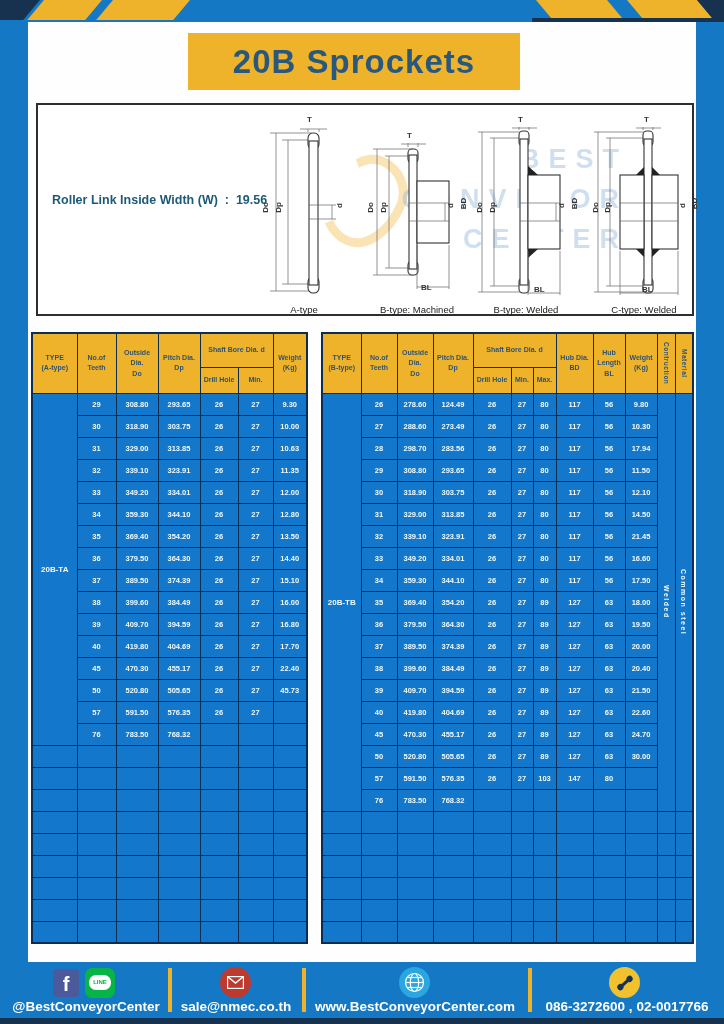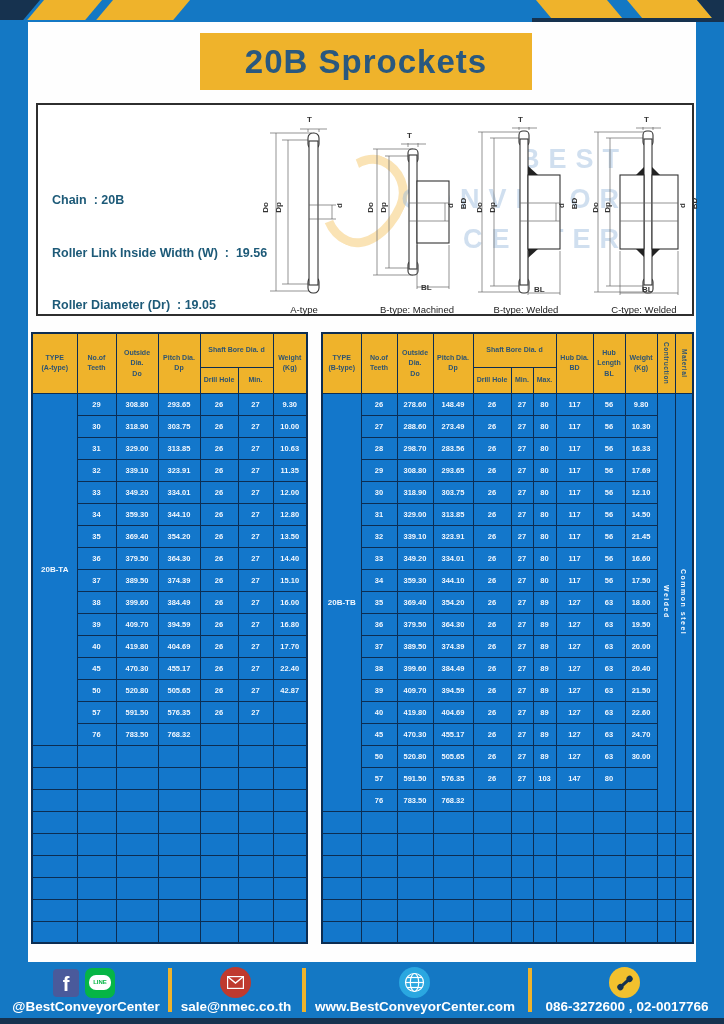--- a/index.html
+++ b/index.html
@@ -10,21 +10,21 @@
   .band { position:absolute; left:0; top:0; width:724px; height:22px; overflow:hidden; }
   .band .st { position:absolute; top:0; height:20px; }
   .sl .st { transform:skewX(-40deg); transform-origin:top left; }
   .sr .st { transform:skewX(40deg); transform-origin:top left; }
   .amber { background:#efb32b; }
   .navy  { background:#16324f; }
   .edge-navy { position:absolute; left:532px; top:18px; width:192px; height:4px; background:#16324f; }
 
   .page { position:absolute; left:28px; top:22px; width:668px; height:940px; background:#fefefe; }
 
-  .banner { position:absolute; left:200px; top:33px; width:332px; height:57px; background:#efb32b;
+  .banner { position:absolute; left:188px; top:33px; width:332px; height:57px; background:#efb32b;
             display:flex; align-items:center; justify-content:center;
             font-size:33px; font-weight:bold; color:#29587f; letter-spacing:1px; }
 
   
   .spec-box { position:absolute; left:36px; top:103px; width:658px; height:213px; background:#fff;
               border:2px solid #2e2e2e; }
   .wm { position:absolute; left:260px; top:34px; width:330px; text-align:right; z-index:0;
         font-weight:bold; font-size:27px; letter-spacing:9px; line-height:40px;
         color:rgba(150,185,220,0.45); }
   .swoosh { position:absolute; left:288px; top:48px; width:78px; height:96px; z-index:0;
@@ -99,23 +99,21 @@
   <div class="banner">20B Sprockets</div>
 
   <div class="spec-box">
     <div class="swoosh"></div>
     <div class="wm">
       <div>BEST</div>
       <div>CONVEYOR</div>
       <div>CENTER</div>
     </div>
     <div class="specs">
-      <div>Chain  : 20B</div>
       <div>Roller Link Inside Width (W)  :  19.56</div>
-      <div>Roller Diameter (Dr)  : 19.05</div>
     </div>
 
     <div class="diagram" style="left:214px;">
       <span class="dim" style="left:55px; top:-2px;">T</span>
       <span class="dim rot" style="left:8px;  top:86px;">Do</span>
       <span class="dim rot" style="left:21px; top:86px;">Dp</span>
       <span class="dim rot" style="left:85px; top:84px;">d</span>
       <svg width="104" height="172" viewBox="0 0 104 172">
         <line class="dline" x1="18" y1="6" x2="60" y2="6"></line>
           <line class="dline" x1="18" y1="164" x2="60" y2="164"></line>
@@ -365,21 +363,21 @@
           <td>26</td>
           <td>27</td>
           <td>22.40</td>
         </tr>
         <tr>
           <td>50</td>
           <td>520.80</td>
           <td>505.65</td>
           <td>26</td>
           <td>27</td>
-          <td>42.87</td>
+          <td>45.73</td>
         </tr>
         <tr>
           <td>57</td>
           <td>591.50</td>
           <td>576.35</td>
           <td>26</td>
           <td>27</td>
           <td></td>
         </tr>
         <tr>
@@ -506,21 +504,21 @@
           <th>Drill Hole</th>
           <th>Min.</th>
           <th>Max.</th>
         </tr>
       </thead>
     <tbody>
         <tr>
           <td rowspan="19" class="typecell">20B-TB</td>
           <td>26</td>
           <td>278.60</td>
-          <td>148.49</td>
+          <td>124.49</td>
           <td>26</td>
           <td>27</td>
           <td>80</td>
           <td>117</td>
           <td>56</td>
           <td>9.80</td>
           <td rowspan="19" class="vert">Welded</td>
           <td rowspan="19" class="vert">Common steel</td>
         </tr>
         <tr>
@@ -536,32 +534,32 @@
         </tr>
         <tr>
           <td>28</td>
           <td>298.70</td>
           <td>283.56</td>
           <td>26</td>
           <td>27</td>
           <td>80</td>
           <td>117</td>
           <td>56</td>
-          <td>16.33</td>
+          <td>17.94</td>
         </tr>
         <tr>
           <td>29</td>
           <td>308.80</td>
           <td>293.65</td>
           <td>26</td>
           <td>27</td>
           <td>80</td>
           <td>117</td>
           <td>56</td>
-          <td>17.69</td>
+          <td>11.50</td>
         </tr>
         <tr>
           <td>30</td>
           <td>318.90</td>
           <td>303.75</td>
           <td>26</td>
           <td>27</td>
           <td>80</td>
           <td>117</td>
           <td>56</td>

